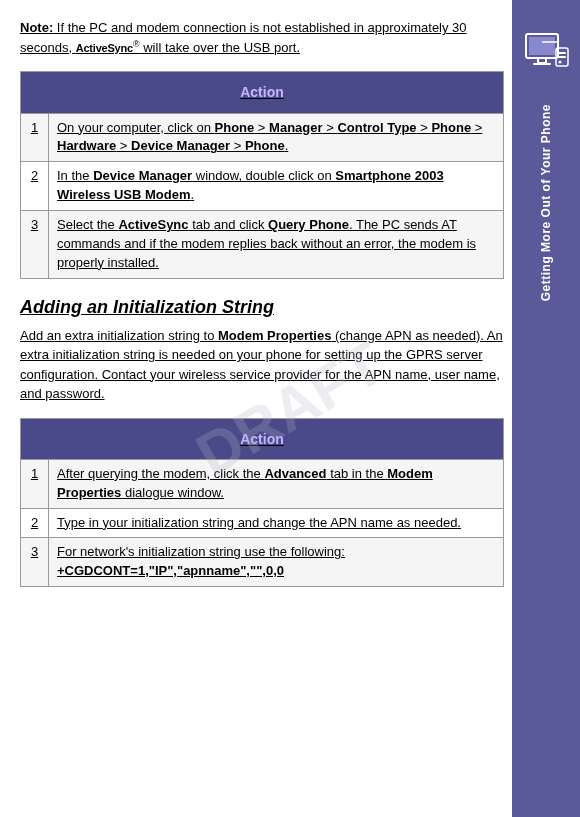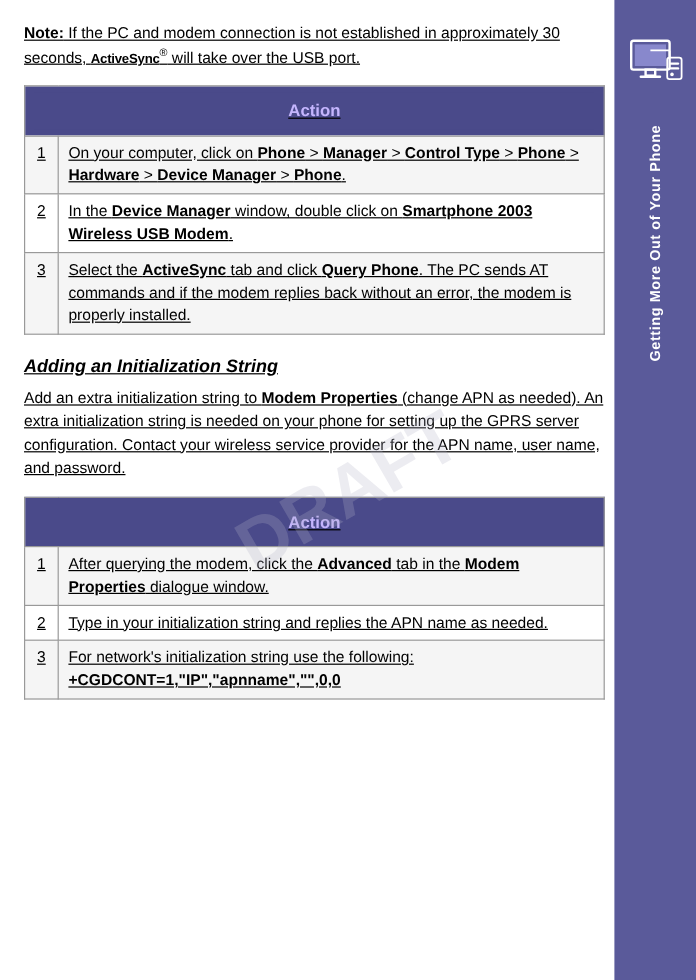--- a/index.html
+++ b/index.html
@@ -53,21 +53,21 @@
       font-weight: normal;
       text-align: center;
       border-right: 1px solid #999;
     }
 
     .action-table tr:nth-child(even) td {
       background-color: #f5f5f5;
     }
 
     .section-heading {
-      font-size: 15px;
+      font-size: 18px;
       font-style: italic;
       font-weight: bold;
       margin-bottom: 8px;
       margin-top: 6px;
     }
 
     .body-text {
       font-size: 13px;
       line-height: 1.5;
       margin-bottom: 14px;
@@ -178,21 +178,21 @@
           <td colspan="2">
             <span class="header-cell">Action</span>
           </td>
         </tr>
         <tr>
           <td>1</td>
           <td>After querying the modem, click the <b>Advanced</b> tab in the <b>Modem Properties</b> dialogue window.</td>
         </tr>
         <tr>
           <td>2</td>
-          <td>Type in your initialization string and replies the APN name as needed.</td>
+          <td>Type in your initialization string and change the APN name as needed.</td>
         </tr>
         <tr>
           <td>3</td>
           <td>For network's initialization string use the following: <b>+CGDCONT=1,"IP","apnname","",0,0</b></td>
         </tr>
       </tbody>
     </table>
 
   </div>
 

